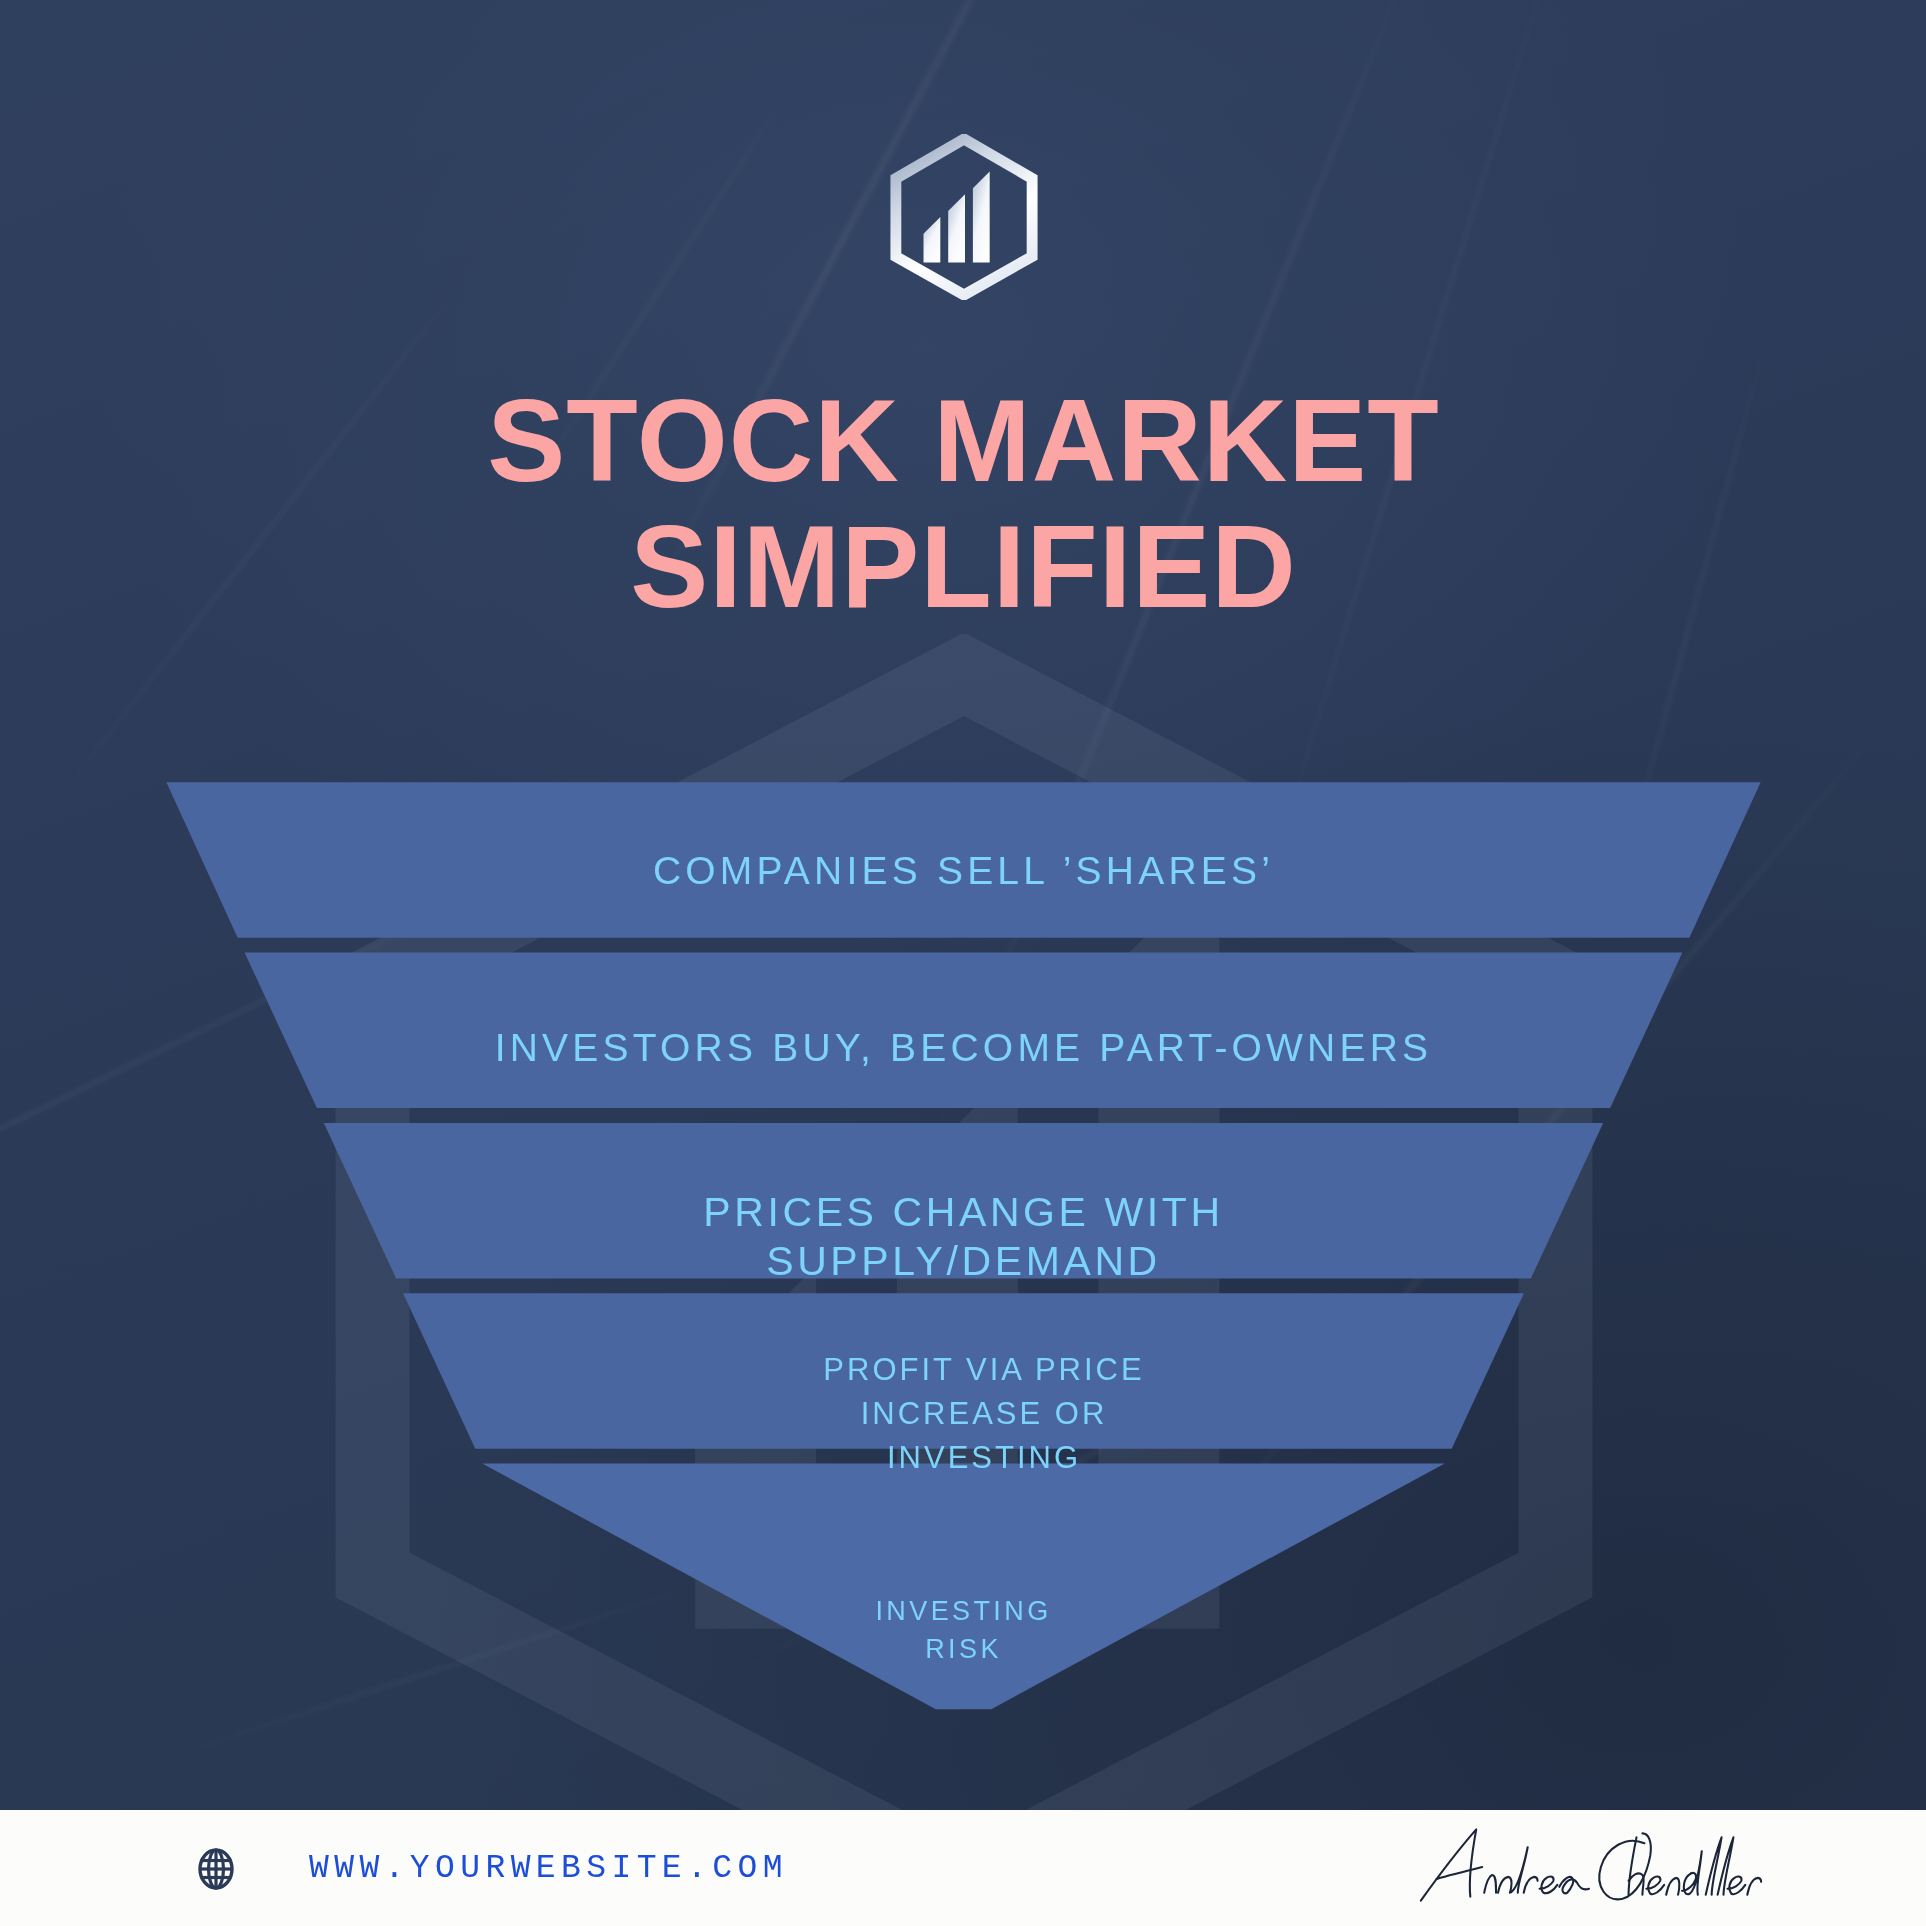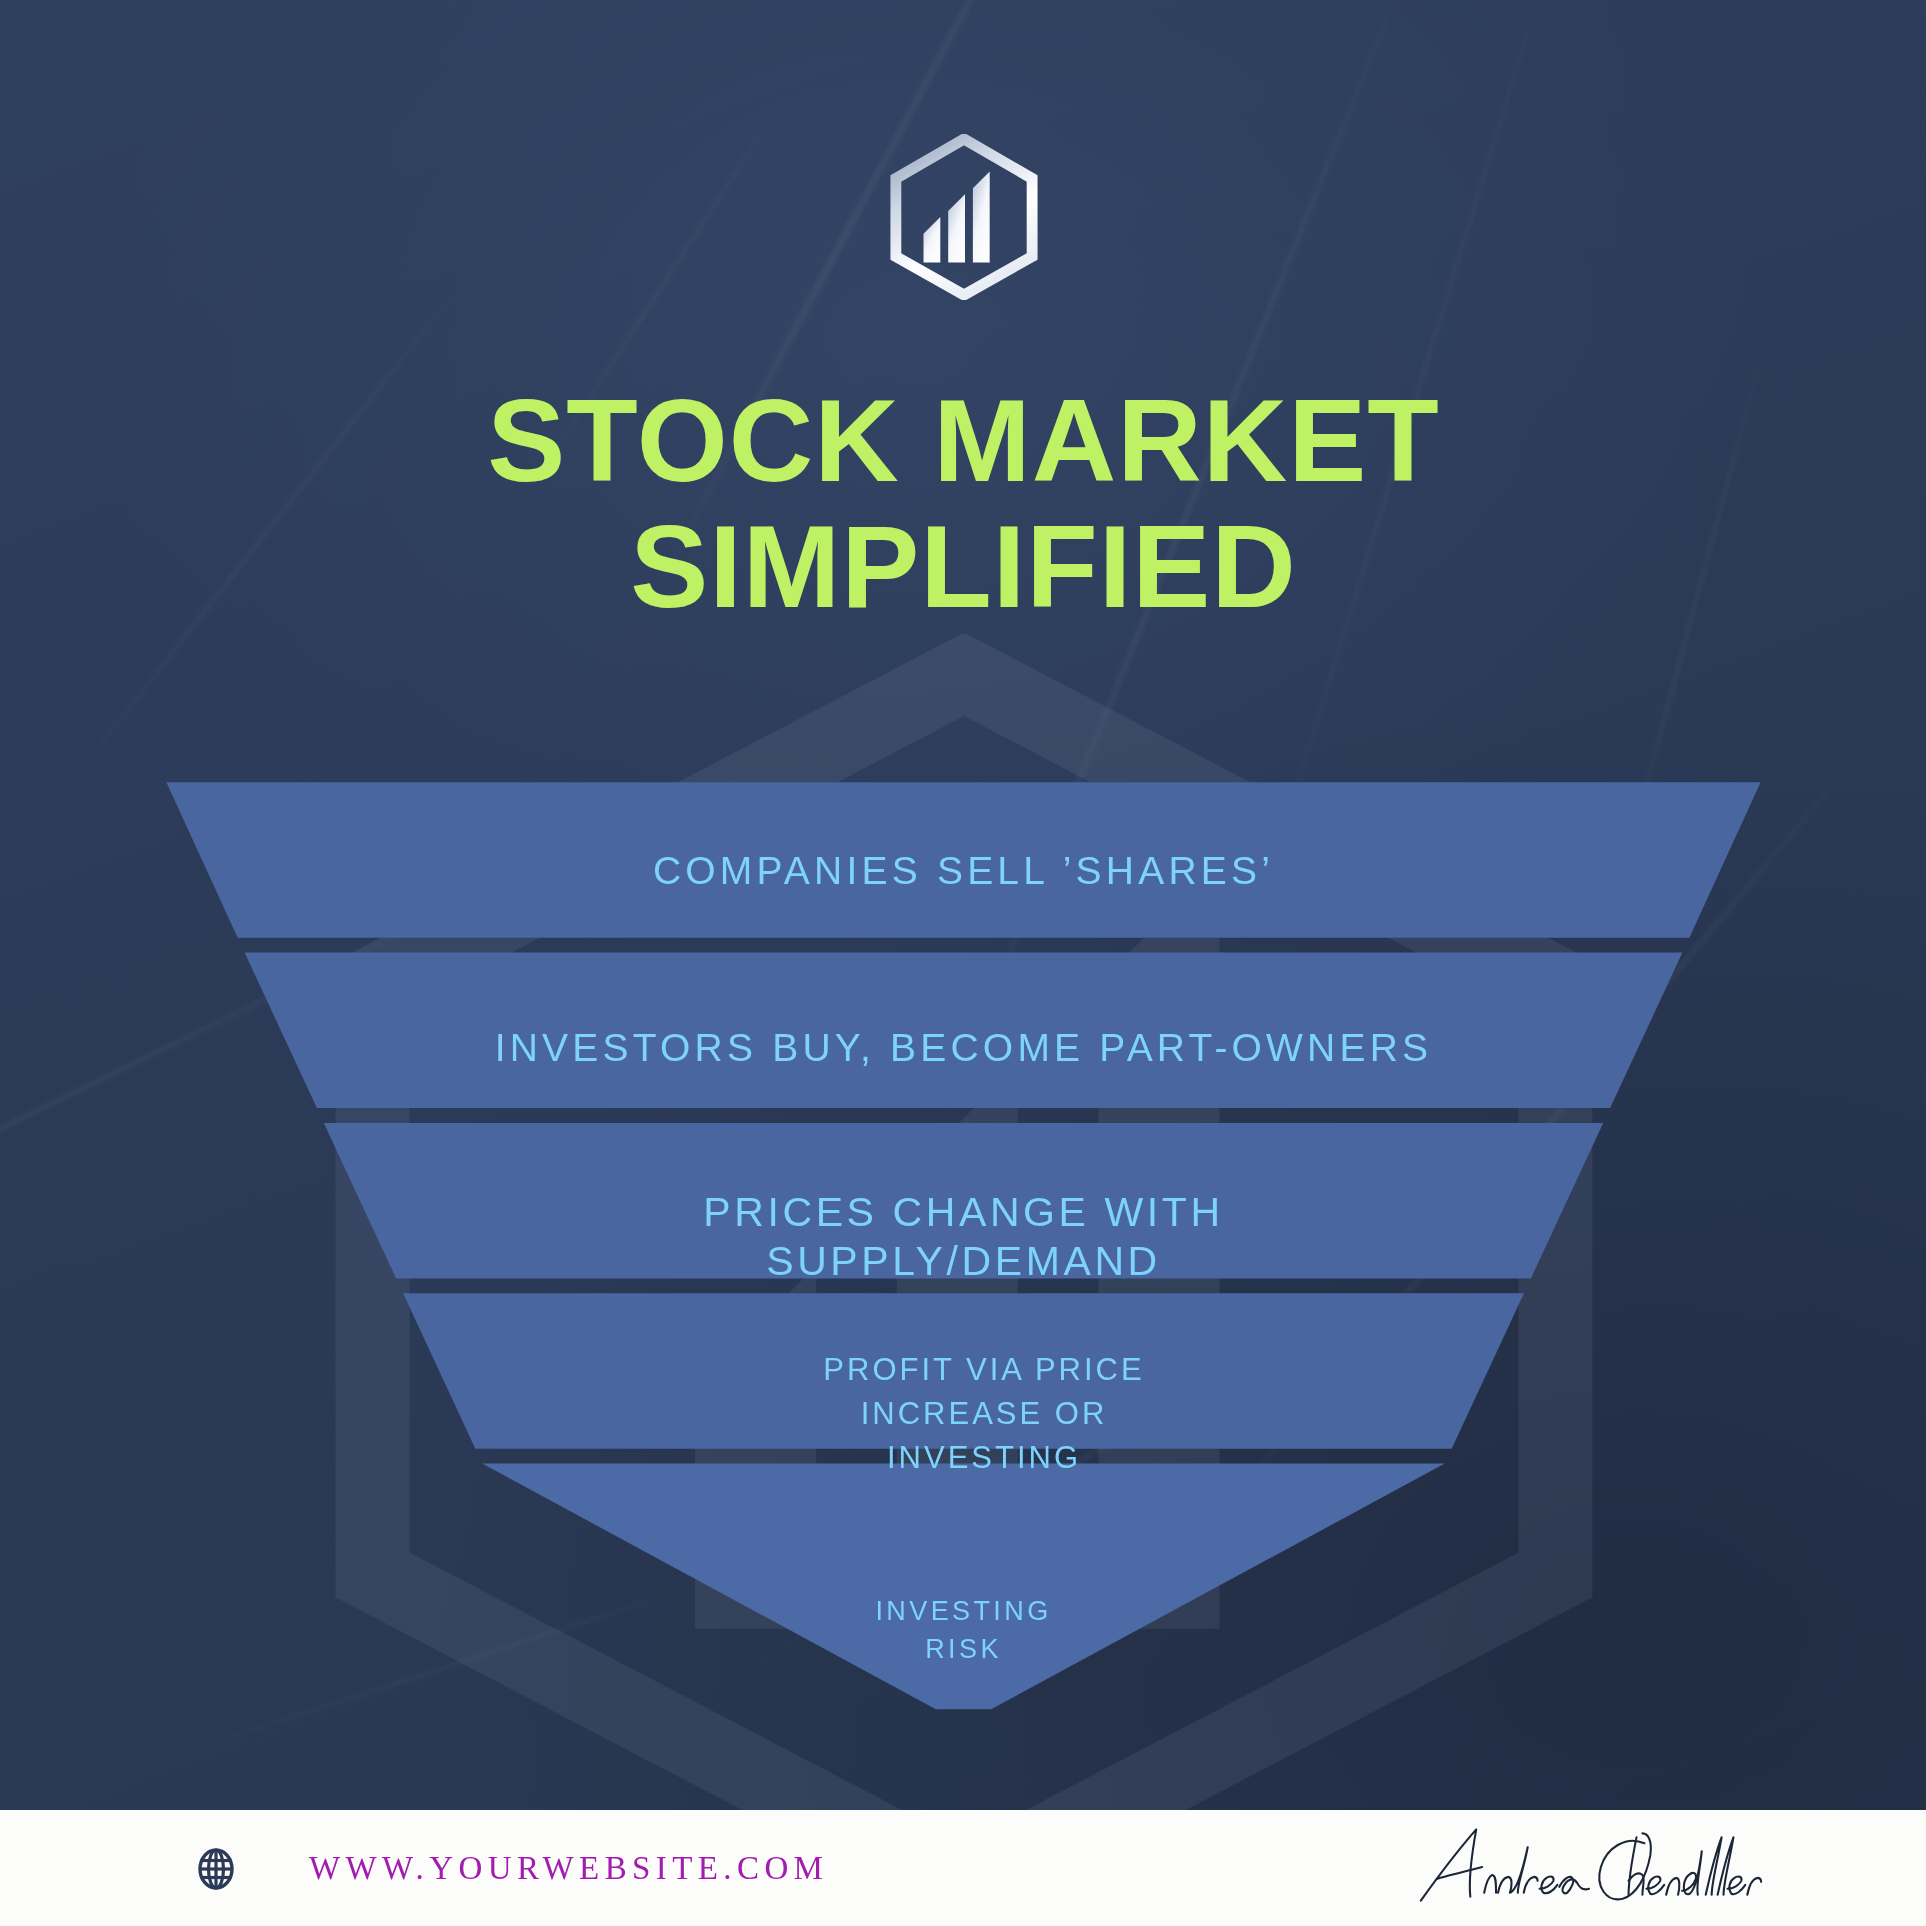--- a/index.html
+++ b/index.html
@@ -74,21 +74,21 @@
     height: 166px;
   }
 
   
   .title {
     position: absolute;
     left: 0;
     right: 0;
     top: 378px;
     text-align: center;
-    color: #bef264;
+    color: #fca5a5;
     font-family: "Liberation Sans", sans-serif;
     font-weight: bold;
     font-size: 117px;
     line-height: 1.08;
     letter-spacing: 1px;
   }
   .title .l2 { display: block; }
 
   
   #funnel {
@@ -131,22 +131,22 @@
     align-items: center;
     margin-left: 194px;
   }
   .globe-icon {
     width: 44px;
     height: 44px;
     flex: 0 0 auto;
     margin-right: 71px;
   }
   .site-url {
-    color: #a21caf;
-    font-family: Liberation Serif, serif;
+    color: #1d4ed8;
+    font-family: Liberation Mono, monospace;
     font-size: 33px;
     letter-spacing: 5.4px;
     font-weight: normal;
     white-space: nowrap;
   }
   .signature {
     position: absolute;
     right: 154px;
     top: 50%;
     transform: translateY(-50%);

